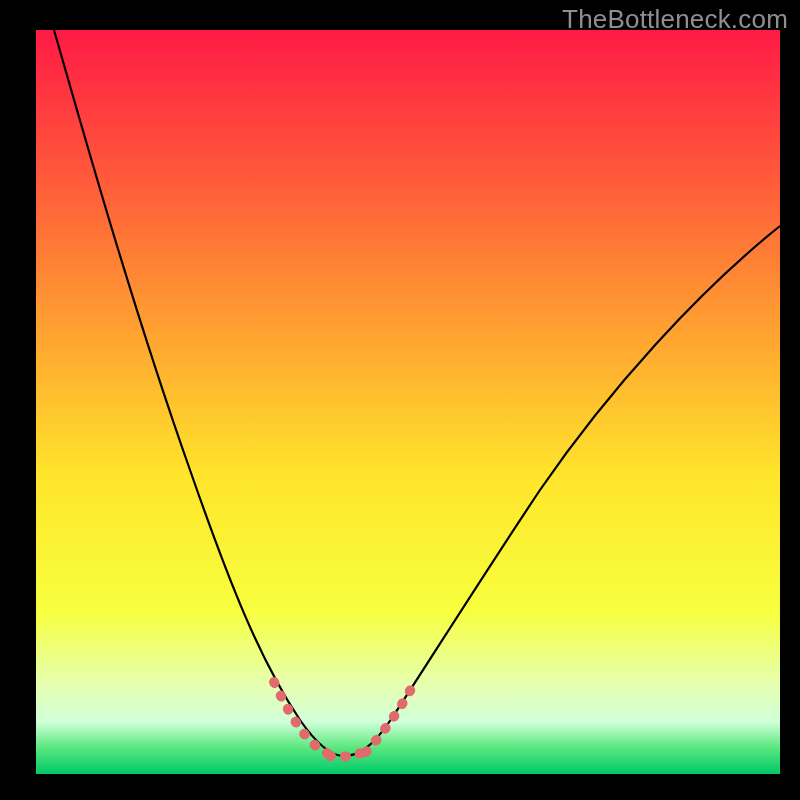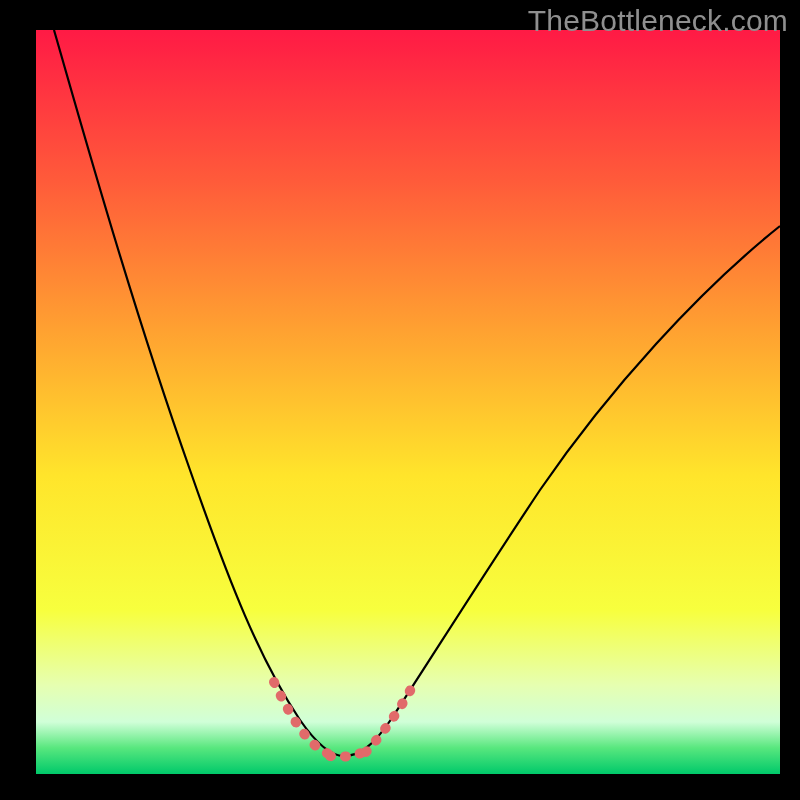--- a/index.html
+++ b/index.html
@@ -16,21 +16,21 @@
     top: 0;
     width: 800px;
     height: 800px;
     background: #000000;
   }
   .watermark {
     position: absolute;
     top: 4px;
     right: 12px;
     font-family: Arial, Helvetica, sans-serif;
-    font-size: 30px;
+    font-size: 26px;
     color: #8f8f8f;
     letter-spacing: 0.2px;
     user-select: none;
   }
   svg {
     position: absolute;
     left: 0;
     top: 0;
   }
 </style>

